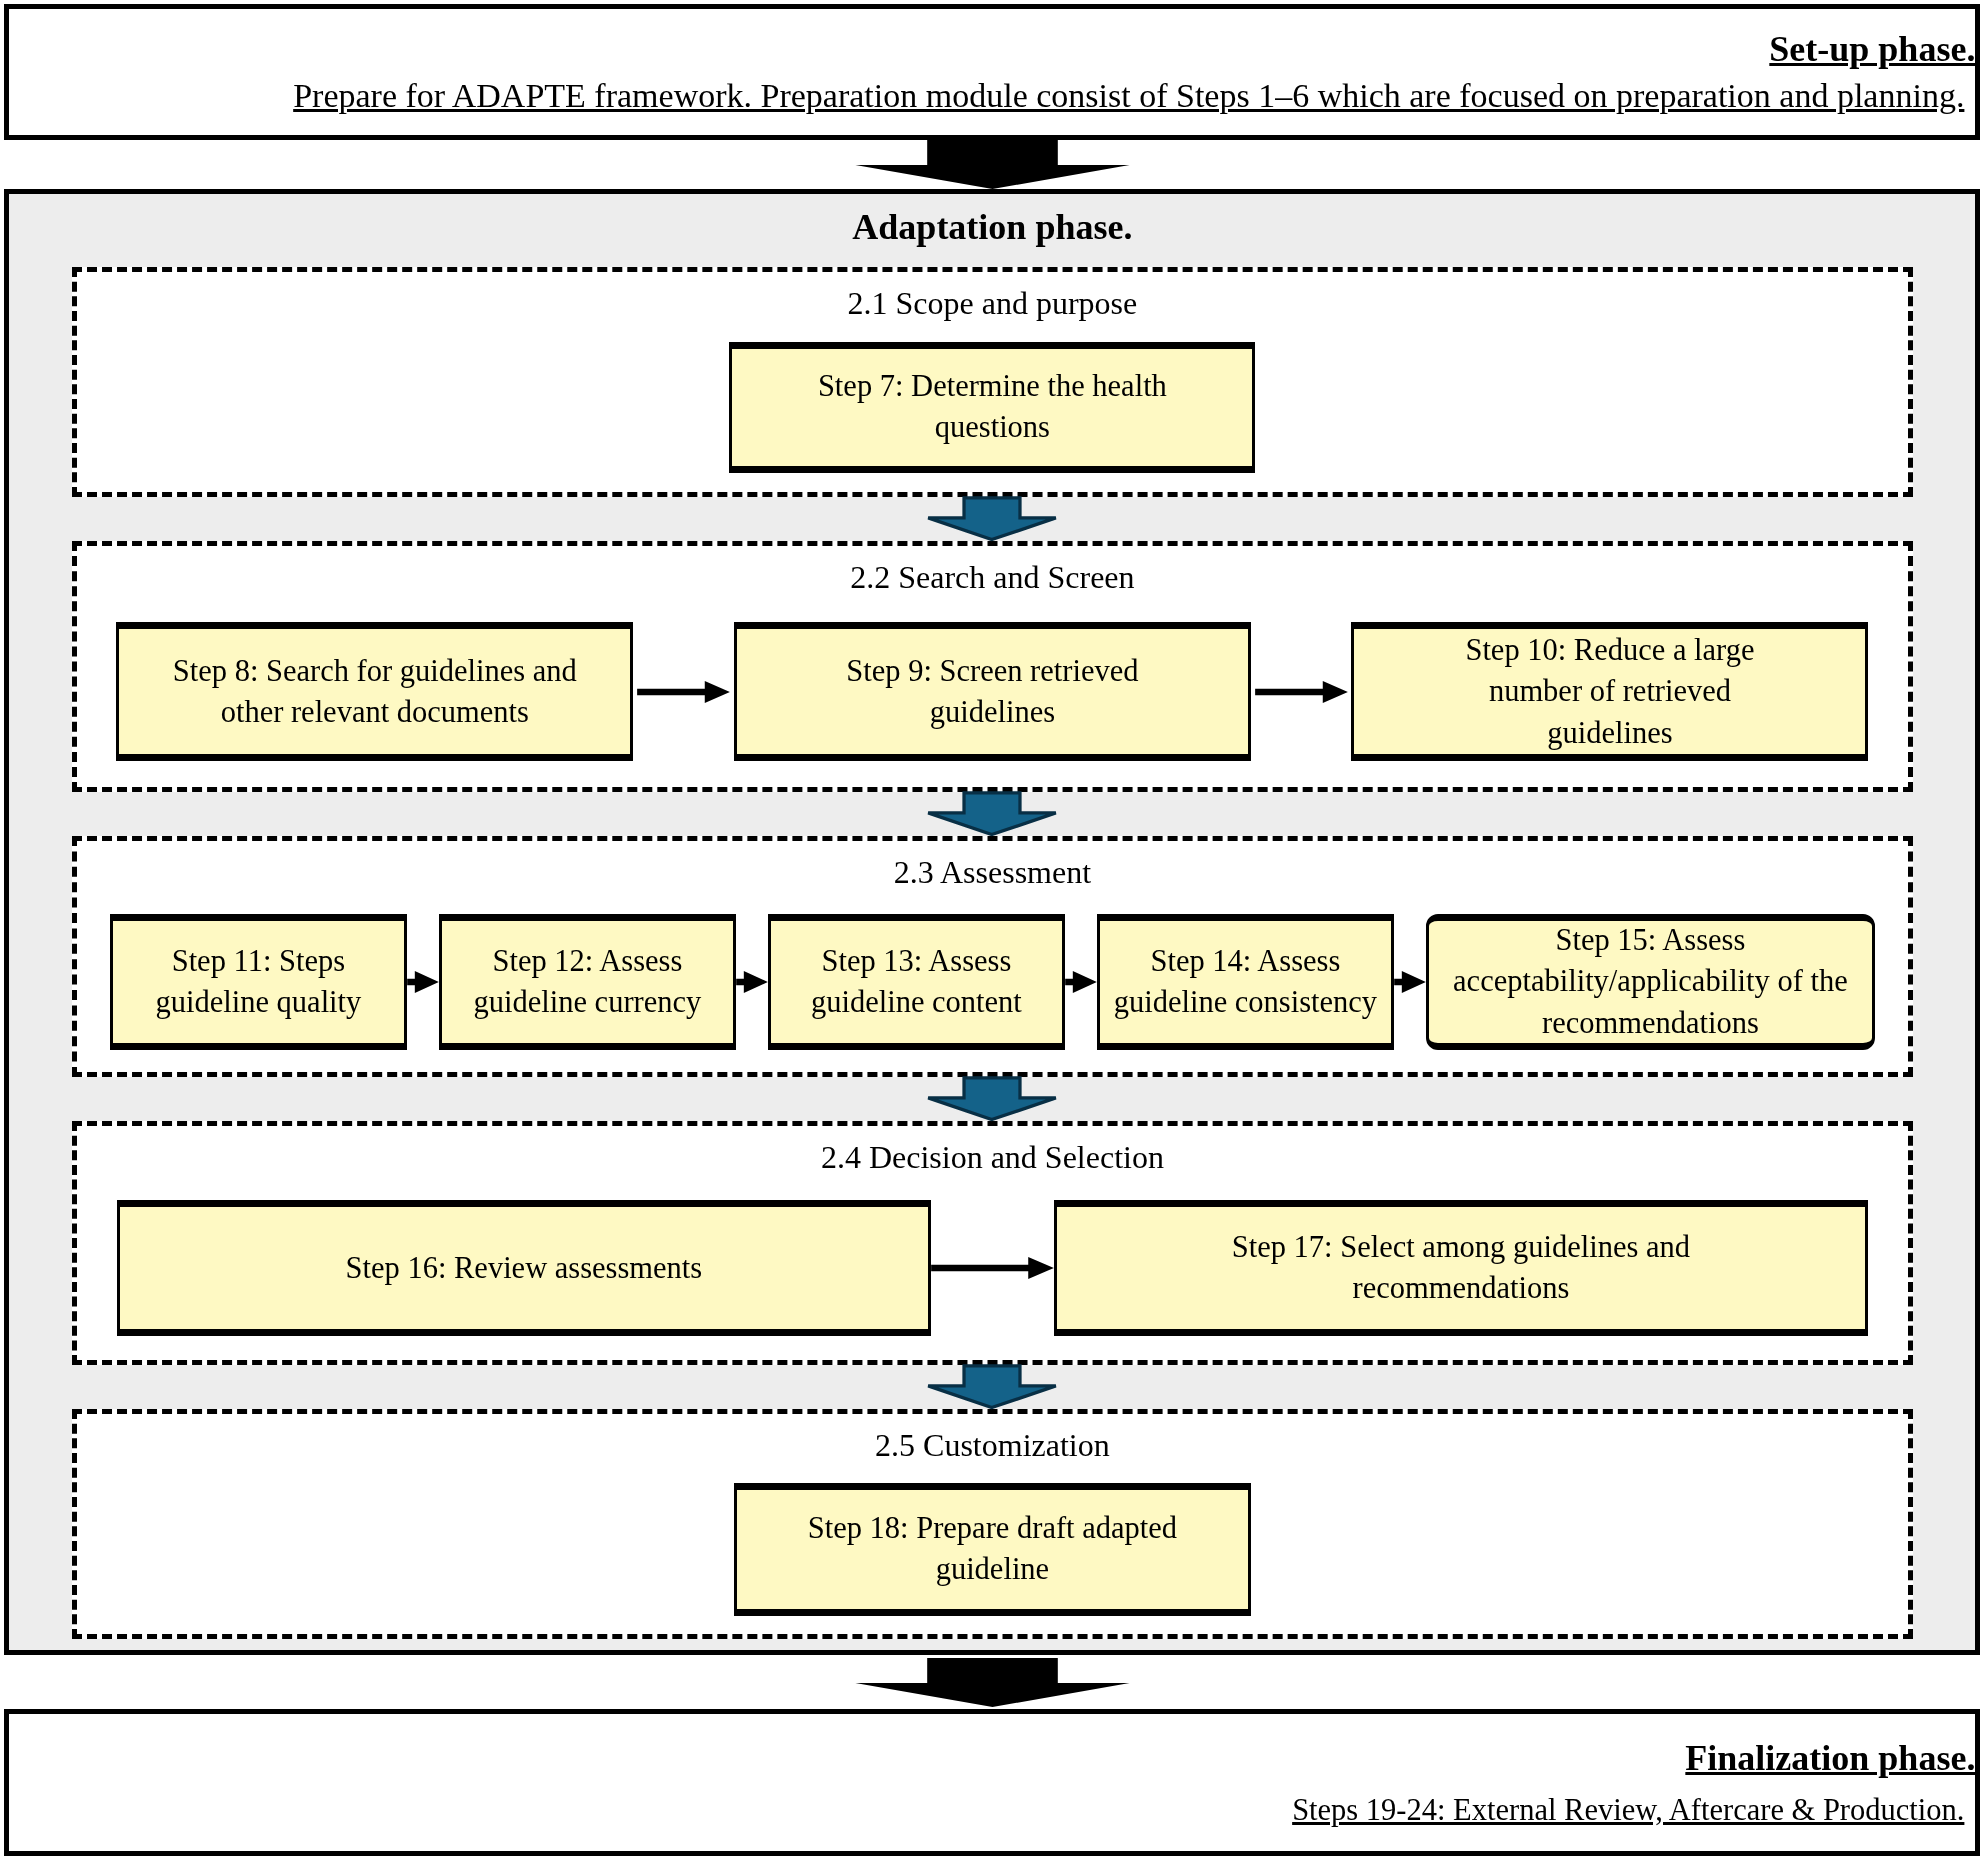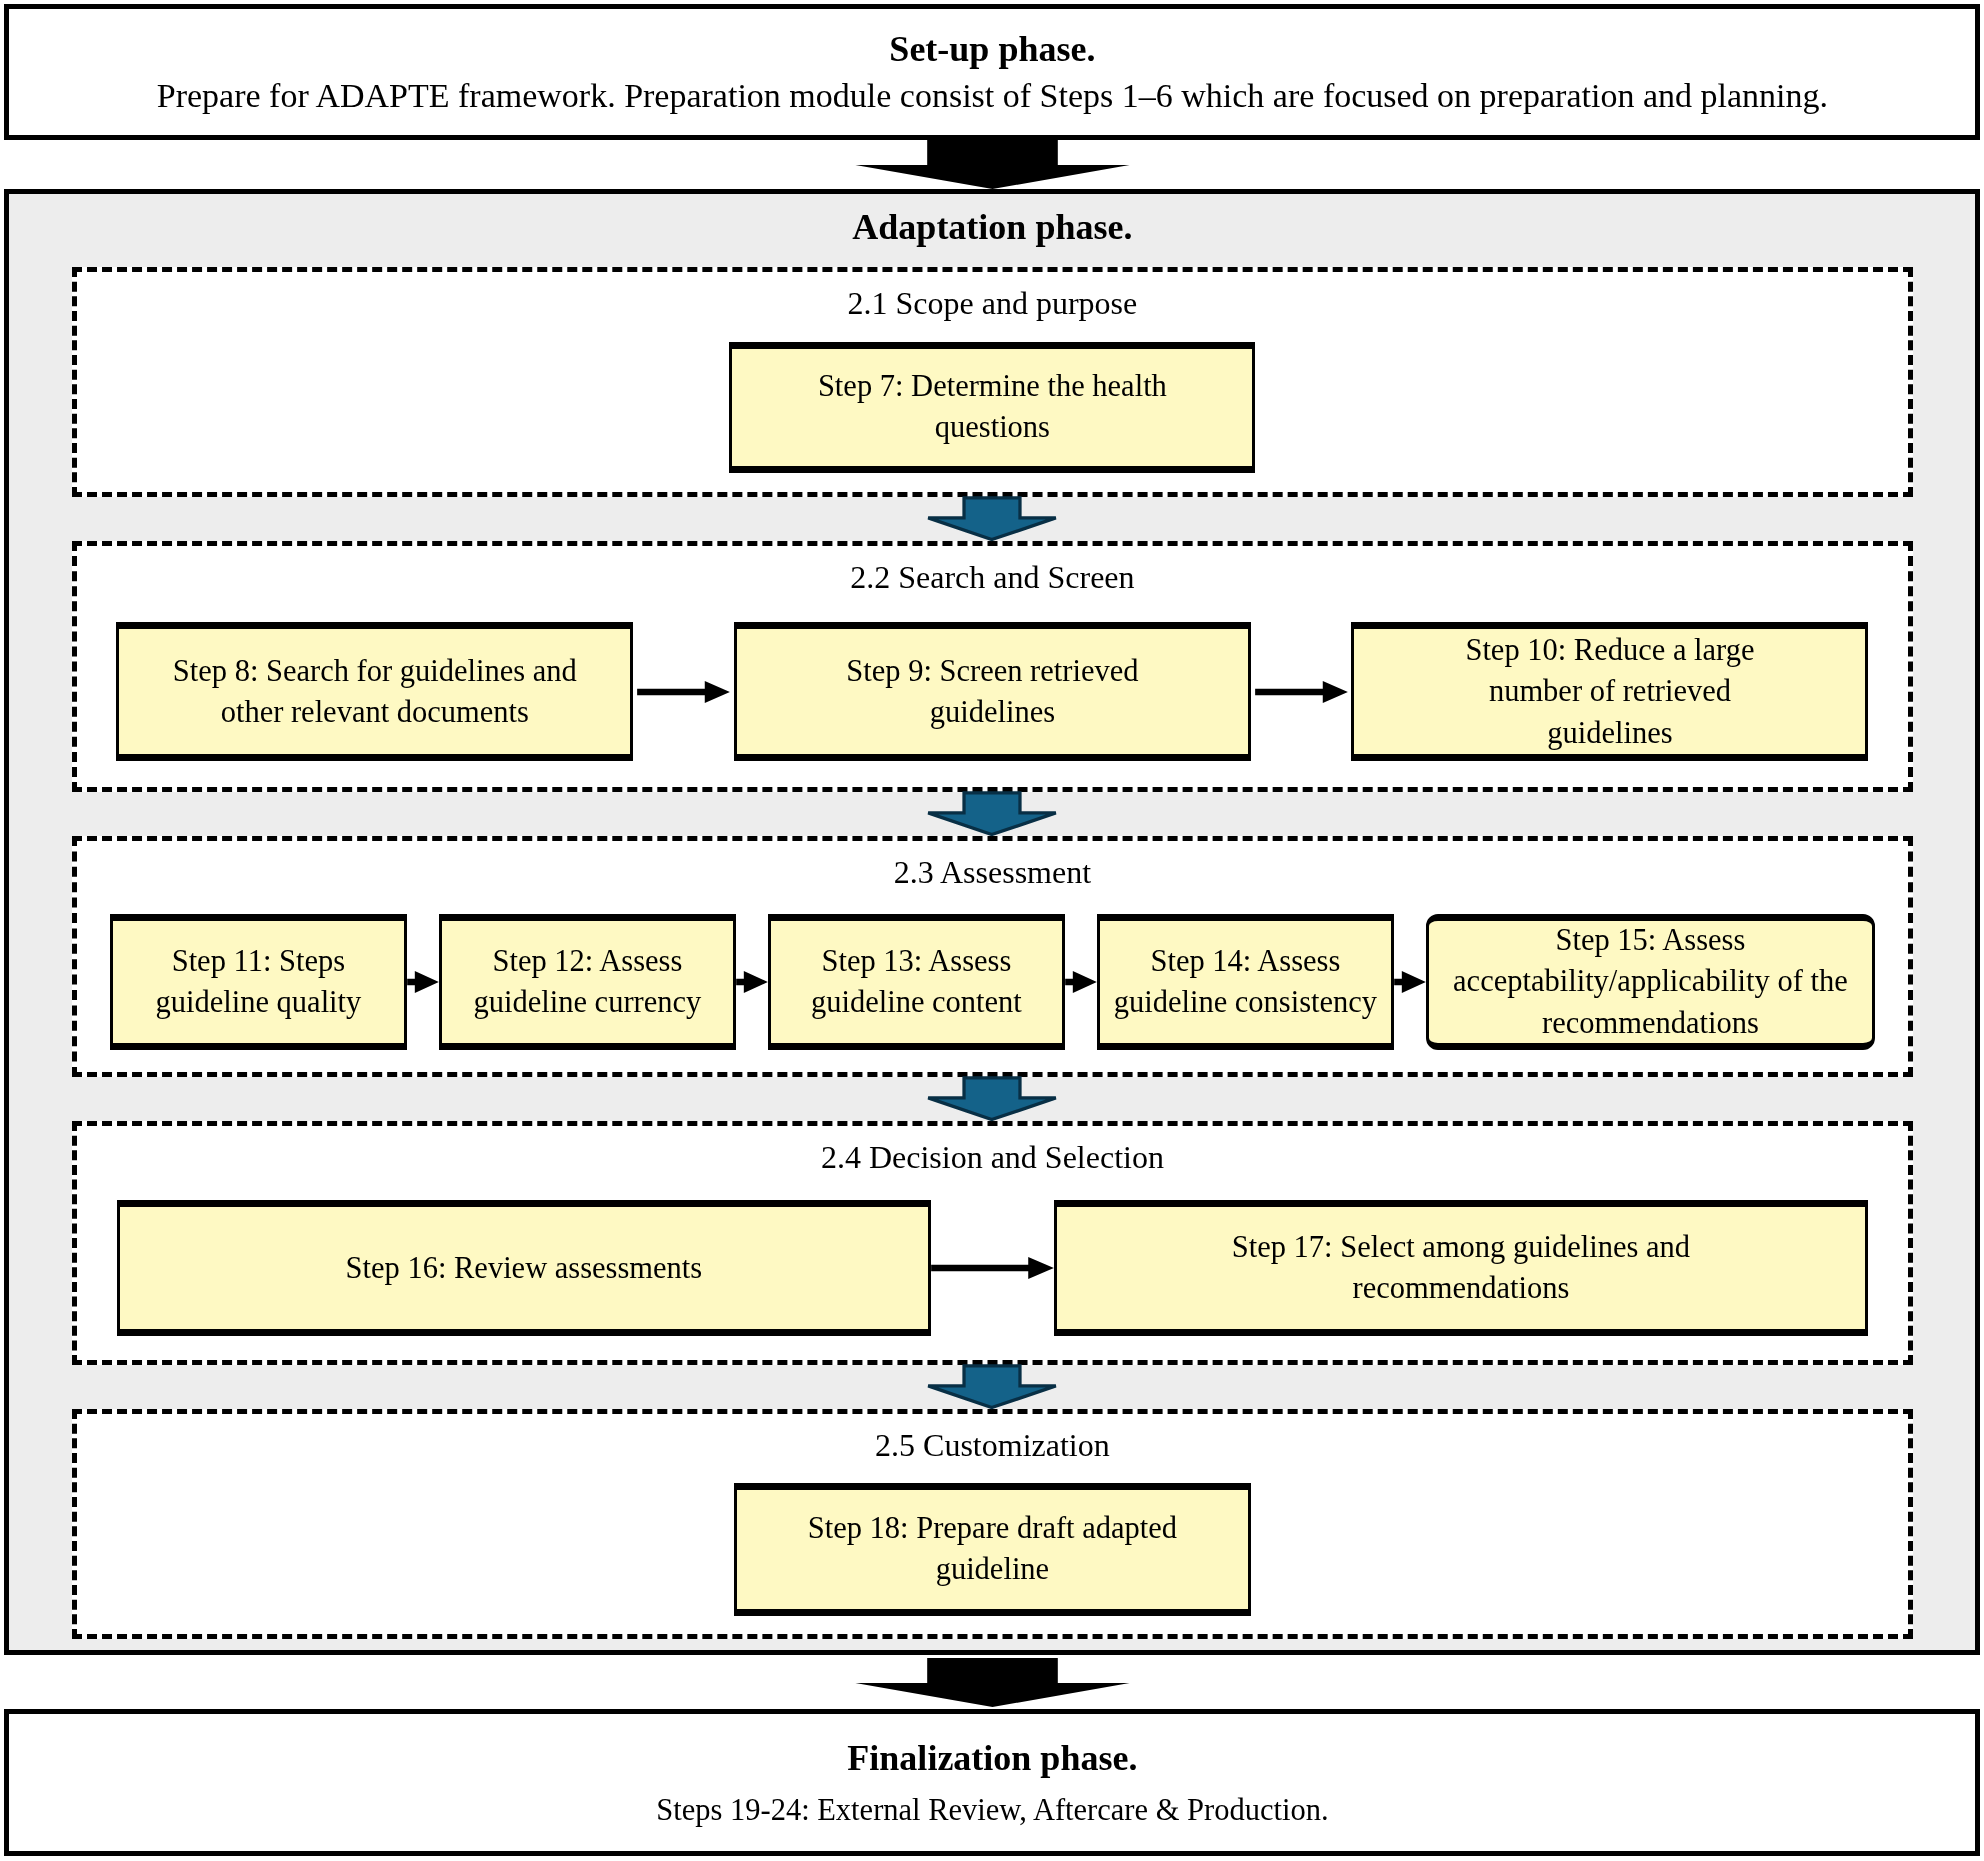--- a/index.html
+++ b/index.html
@@ -10,22 +10,23 @@
     color:#000;
   }
   .page { width:1985px; height:1862px; padding:4.4px; }
 
   
   .phase-box {
     width:1976px;
     border:5.4px solid #000;
     background:#fff;
     display:flex; flex-direction:column;
-    align-items:center; justify-content:center;
+    align-items:flex-end; justify-content:center;
     text-align:center;
+    text-decoration:underline;
   }
   .phase-box.setup { height:136px; gap:6.5px; }
   .phase-box.final { height:147px; gap:14px; }
 
   .phase-title { font-weight:bold; font-size:36px; line-height:1.12; }
   .phase-desc  { font-size:34px; line-height:1.15; padding:0 11px; }
   .final .phase-desc { font-size:30.5px; }
 
   
   .varrow-row { display:flex; justify-content:center; align-items:center; }

